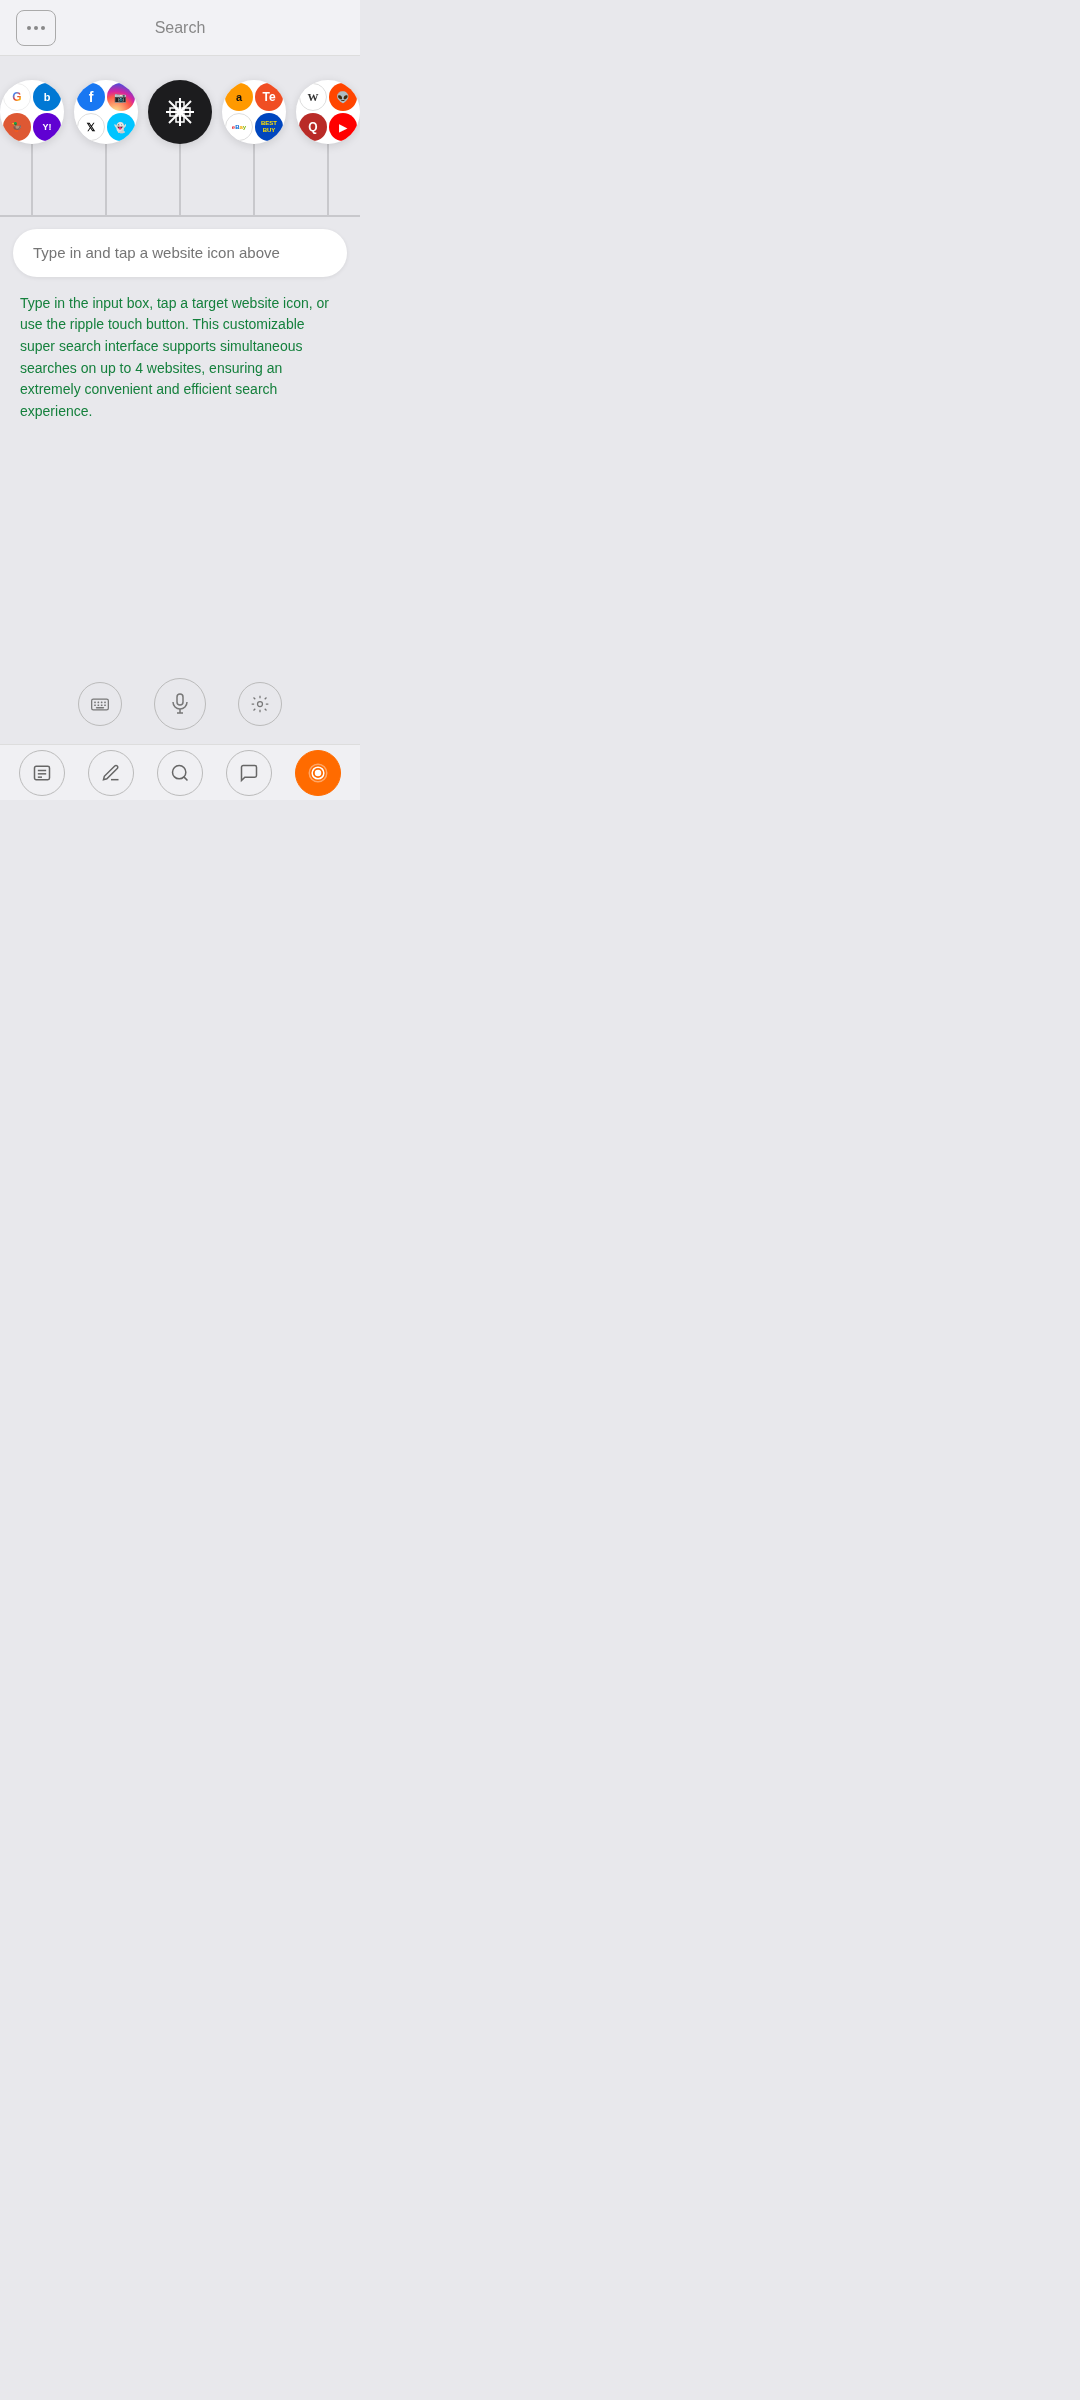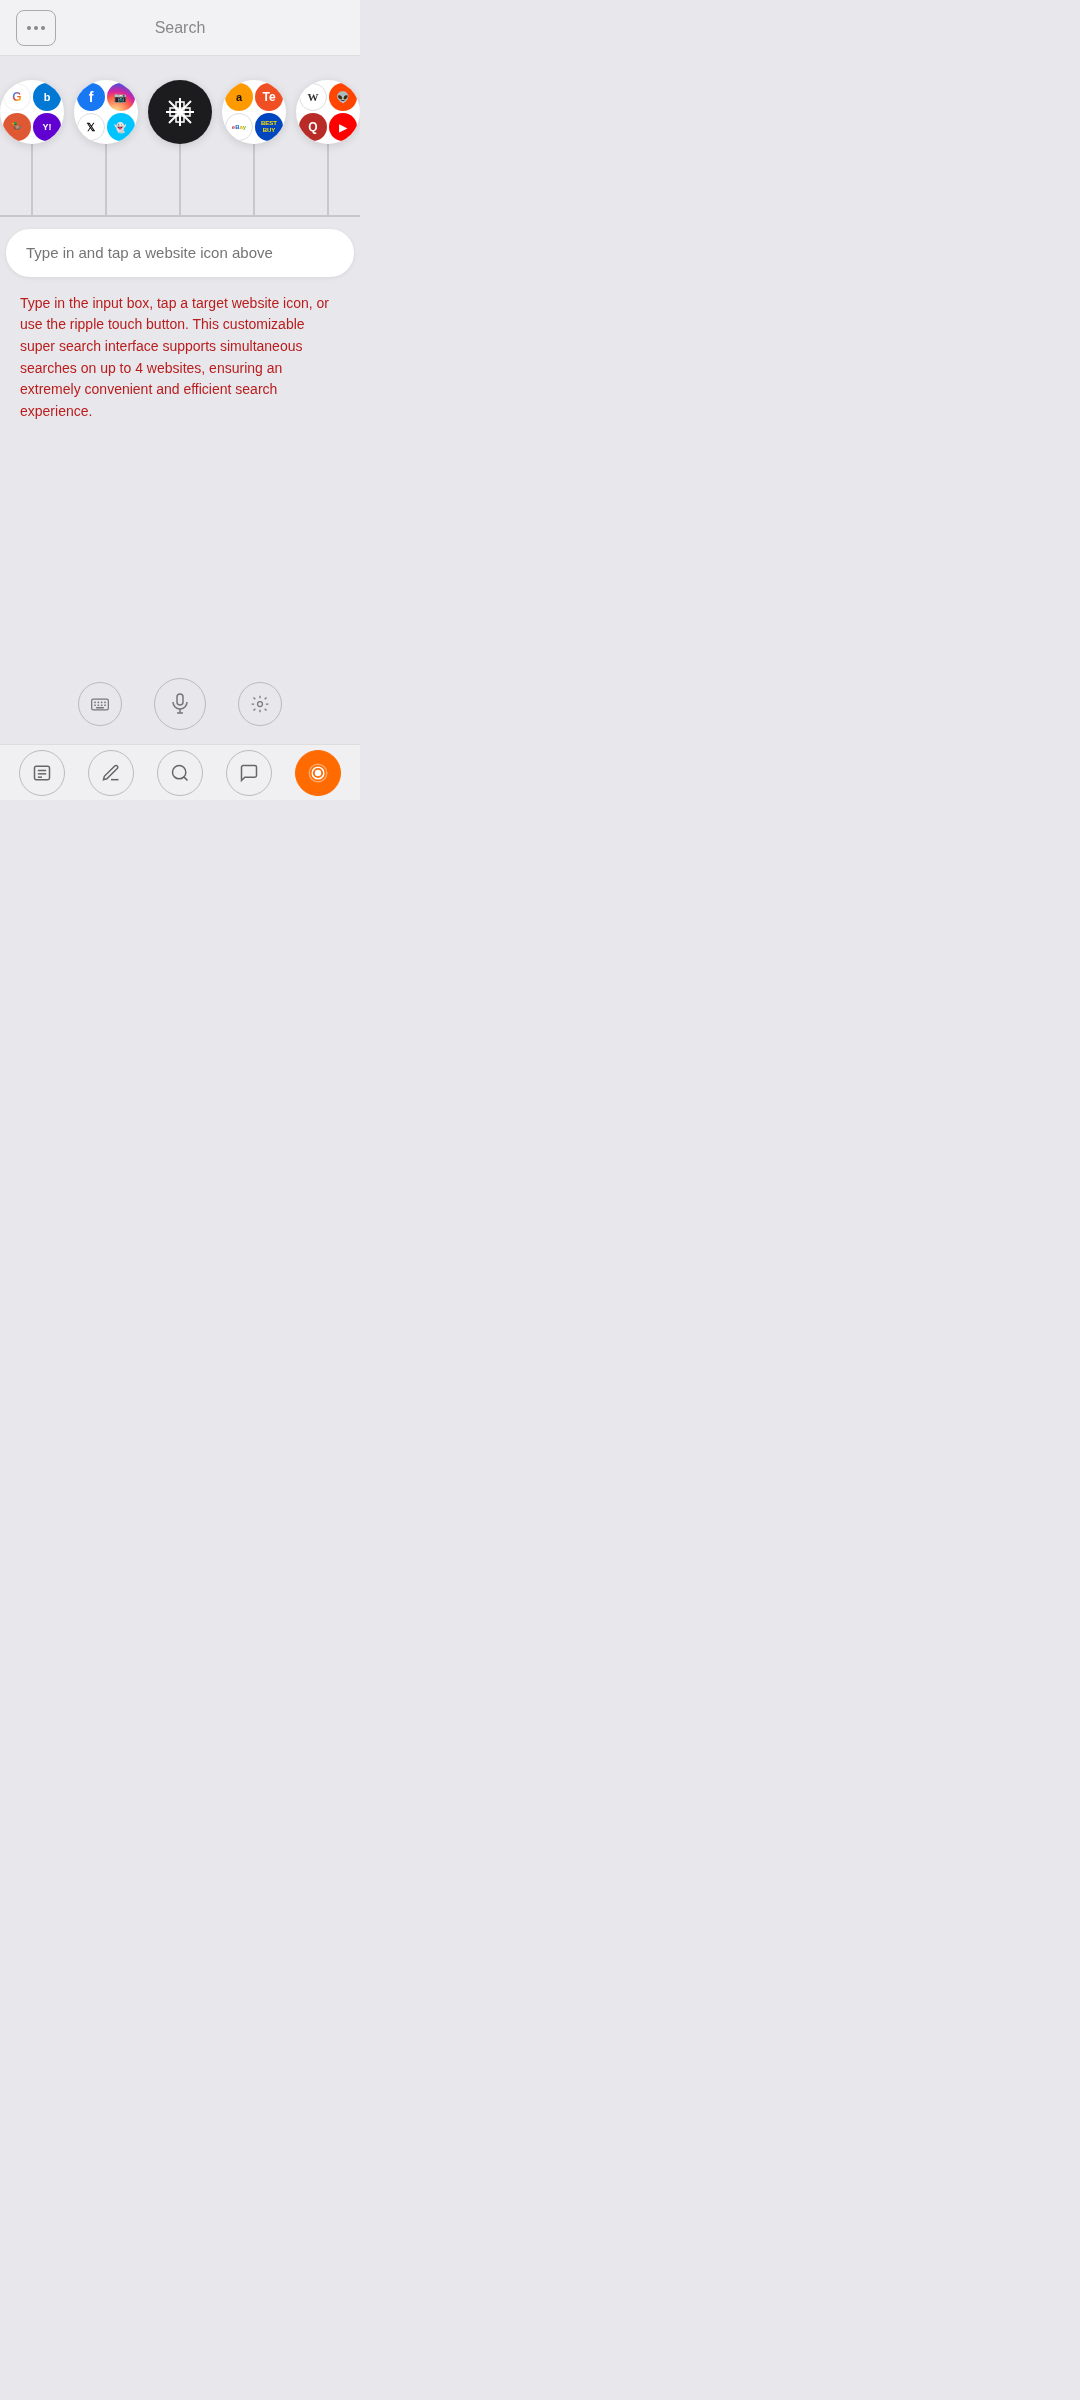--- a/index.html
+++ b/index.html
@@ -64,21 +64,21 @@
       color: #999;
       outline: none;
       box-shadow: 0 1px 4px rgba(0,0,0,0.08);
     }
 
     
     .description {
       width: 100%;
       padding: 16px 4px 0;
       font-size: 14px;
-      color: #b91c1c;
+      color: #15803d;
       line-height: 1.55;
     }
 
     
     .bottom-controls {
       position: absolute;
       bottom: 56px;
       left: 0; right: 0;
       height: 80px;
       background: #e8e8ec;
@@ -328,21 +328,21 @@
               <div class="q4" style="background:#ff0000; font-size:10px;">▶</div>
             </div>
           </div>
           <div class="pin-stem"></div>
         </div>
 
       </div>
 
       <div style="width: calc(5*64px + 5*10px); height: 1.5px; background:#c8c8cc; margin-top: -1px;"></div>
 
-      <div style="width: 100%; padding: 12px 6px 0; text-decoration: underline;">
+      <div style="width: 100%; padding: 12px 13px 0; text-decoration: underline;">
         <input class="search-input" type="text" placeholder="Type in and tap a website icon above" style="">
       </div>
 
       <div class="description" style="padding: 16px 20px 0;">Type in the input box, tap a target website icon, or use the ripple touch button. This customizable super search interface supports simultaneous searches on up to 4 websites, ensuring an extremely convenient and efficient search experience.</div>
 
     </div>
   </div>
 
   <div class="bottom-controls">
     <button class="control-btn">

